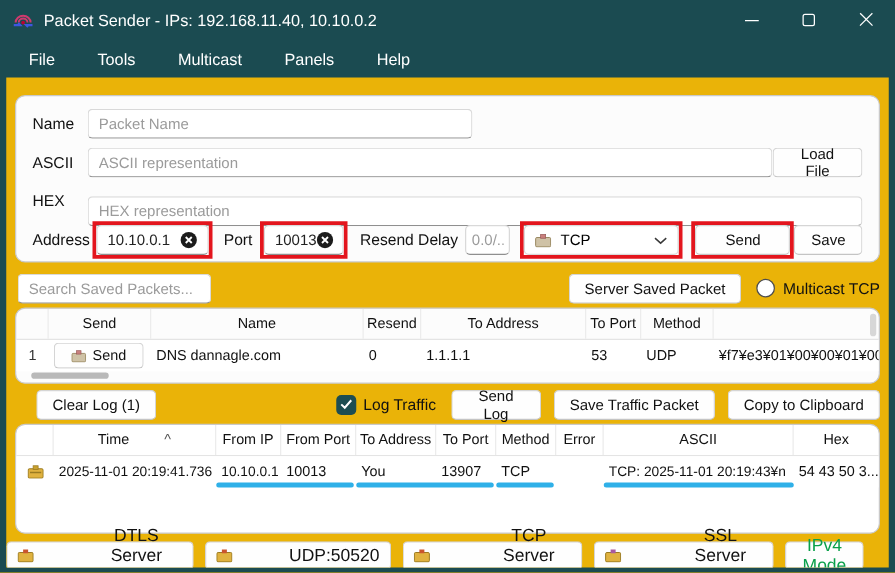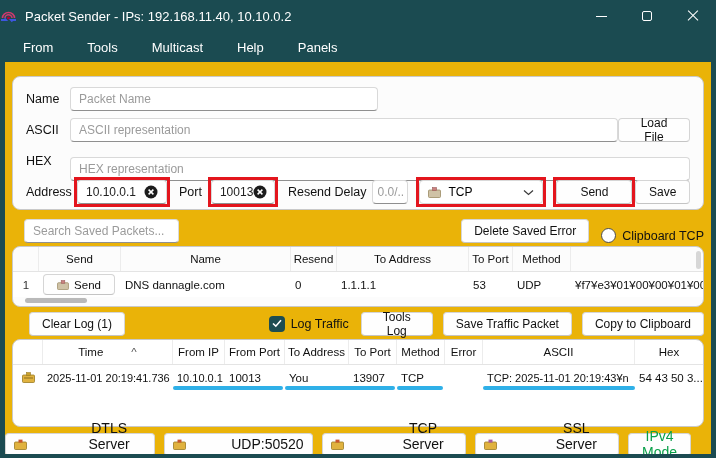--- a/index.html
+++ b/index.html
@@ -1,20 +1,20 @@
 <!DOCTYPE html>
 <html><head>
 <meta charset="utf-8">
 <style>
   * { box-sizing: border-box; margin: 0; padding: 0; }
   html,body { width:716px; height:458px; }
   body { font-family:"Liberation Sans", sans-serif; background:#1b4b51; position:relative; overflow:hidden; }
 
   
-  .titlebar { height:32px; display:flex; align-items:center; color:#fff; font-size:13px; }
+  .titlebar { height:32px; display:flex; align-items:center; color:#fff; font-size:13px; padding-left:10px; }
   .titlebar .logo { margin-right:8px; display:flex; }
   .titlebar .title { flex:1; white-space:nowrap; }
   .win-controls { display:flex; height:32px; }
   .win-btn { width:46px; height:32px; display:flex; align-items:center; justify-content:center; }
   .glyph-min { width:11px; height:1px; background:#fff; display:block; }
   .glyph-max { width:10px; height:10px; border:1px solid #fff; border-radius:2px; display:block; }
   .glyph-close { position:relative; width:12px; height:12px; display:block; }
   .glyph-close::before,.glyph-close::after { content:""; position:absolute; left:-1px; top:5px; width:14px; height:1.2px; background:#fff; }
   .glyph-close::before { transform:rotate(45deg); }
   .glyph-close::after { transform:rotate(-45deg); }
@@ -34,21 +34,21 @@
           height:24px; padding:0 12px; font-size:12px; color:#111; font-family:"Liberation Sans",sans-serif; display:inline-flex; align-items:center; justify-content:center; gap:5px; }
   .redbox { display:inline-flex; align-items:center; border:3.5px solid #e3151d; }
 
   
   .form-box { left:7px; top:14px; right:7px; height:134px; padding:9px 13px; }
   .frm-row { display:flex; align-items:center; margin-bottom:5px; height:26px; }
   .frm-row .lbl { width:44px; flex:none; }
   .clear-ic { display:inline-flex; margin-left:auto; }
 
   
-  .search-row { position:absolute; top:156px; left:19px; right:7px; height:25px; display:flex; align-items:flex-end; }
+  .search-row { position:absolute; top:156px; left:9px; right:7px; height:25px; display:flex; align-items:center; }
   .search-input { width:155px; }
   .chk-circle { width:15px; height:15px; border:1px solid #4d4d4d; border-radius:50%; background:#fff; display:inline-block; }
   .chk-check { width:16px; height:16px; border-radius:4px; background:#1d4d52; display:inline-flex; align-items:center; justify-content:center; }
 
   
   .tbl-head { display:grid; height:25px; align-items:center; font-size:11.5px; color:#111; border-bottom:1px solid #e4e4e4; }
   .tbl-row  { display:grid; height:25px; align-items:center; font-size:11.5px; color:#111; position:relative; background:#fff; }
   .tbl-head > div { text-align:center; border-right:1px solid #ececec; height:100%; display:flex; align-items:center; justify-content:center; white-space:nowrap; overflow:hidden; }
   .tbl-row > div { padding:0 4px; white-space:nowrap; overflow:hidden; }
 
@@ -93,25 +93,25 @@
     <span class="win-btn">
         <span class="glyph-max"></span>
       </span>
     <span class="win-btn">
         <span class="glyph-close"></span>
       </span>
   </div>
 </div>
 
 <div class="menubar">
-  <span class="menu-item">From</span>
+  <span class="menu-item">File</span>
   <span class="menu-item">Tools</span>
   <span class="menu-item">Multicast</span>
+  <span class="menu-item">Panels</span>
   <span class="menu-item">Help</span>
-  <span class="menu-item">Panels</span>
 </div>
 
 <div class="content">
 
   <div class="groupbox form-box">
 
     <div class="frm-row">
       <span class="lbl">Name</span>
       <input class="qinput" style="width: 308px;" placeholder="Packet Name">
     </div>
@@ -179,23 +179,23 @@
       <span class="redbox" style="margin-left:7px">
         <button class="qbtn" style="width:76px">Send</button>
       </span>
 
       <button class="qbtn" style="margin-left:auto; width:72px">Save</button>
     </div>
   </div>
 
   <div class="search-row">
     <input class="qinput search-input" placeholder="Search Saved Packets..." style="">
-    <button class="qbtn" style="margin-left:auto">Delete Saved Error</button>
+    <button class="qbtn" style="margin-left:auto">Server Saved Packet</button>
     <span class="chk-circle" style="margin-left:12px"></span>
-    <span class="lbl" style="margin-left:6px">Clipboard TCP</span>
+    <span class="lbl" style="margin-left:6px">Multicast TCP</span>
   </div>
 
   <div class="groupbox saved-box">
     <div class="tbl-head saved-grid">
       <div></div>
       <div>Send</div>
       <div>Name</div>
       <div>Resend</div>
       <div>To Address</div>
       <div>To Port</div>
@@ -227,21 +227,21 @@
   </div>
 
   <div class="log-controls">
     <button class="qbtn">Clear Log (1)</button>
     <span class="chk-check" style="margin-left:auto">
       <svg width="10" height="9" viewBox="0 0 10 9">
         <path d="M1 4.5 L3.8 7.2 L9 1.2" fill="none" stroke="#fff" stroke-width="1.6"></path>
         </svg>
     </span>
     <span class="lbl" style="margin:0 12px 0 6px">Log Traffic</span>
-    <button class="qbtn" style="width:72px">Tools Log</button>
+    <button class="qbtn" style="width:72px">Send Log</button>
     <button class="qbtn" style="margin-left:10px">Save Traffic Packet</button>
     <button class="qbtn" style="margin-left:10px">Copy to Clipboard</button>
   </div>
 
   <div class="groupbox log-box">
     <div class="tbl-head log-grid">
       <div></div>
       <div>
         <span>Time</span>
         <span style="margin-left:28px; color:#555">^</span>

